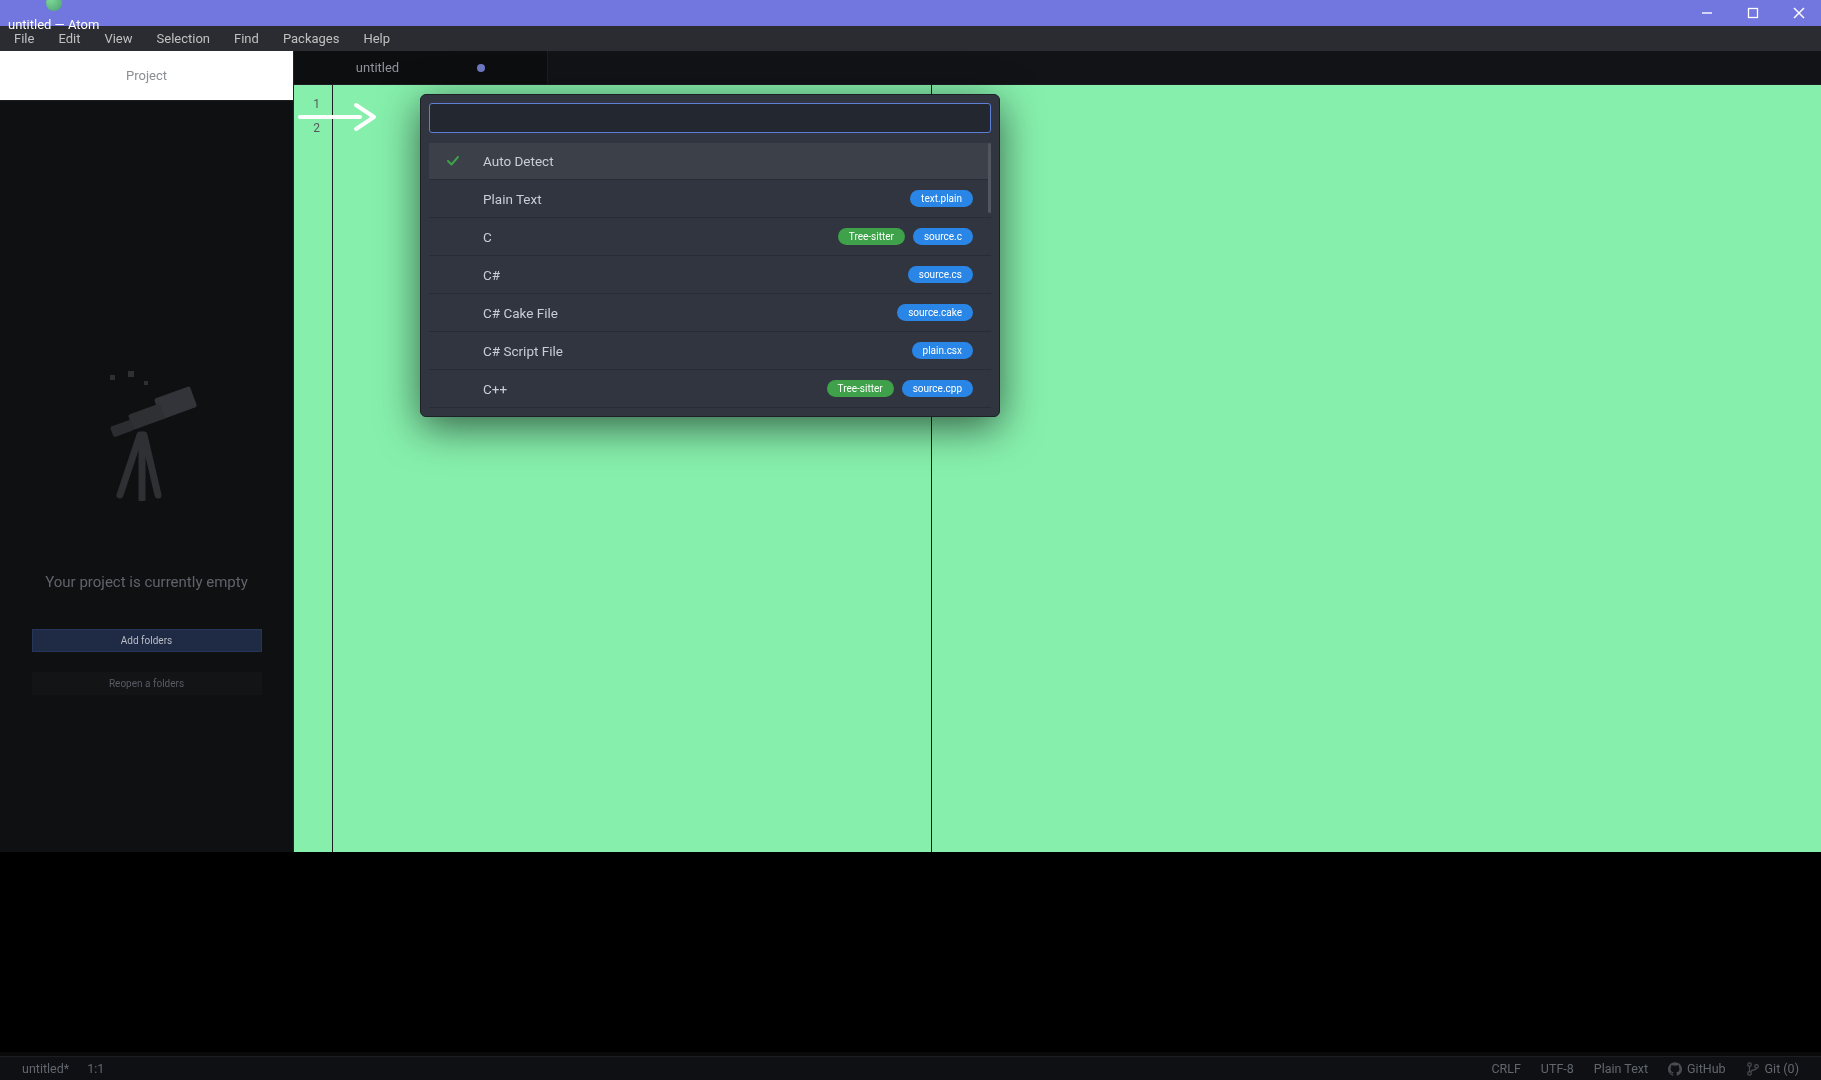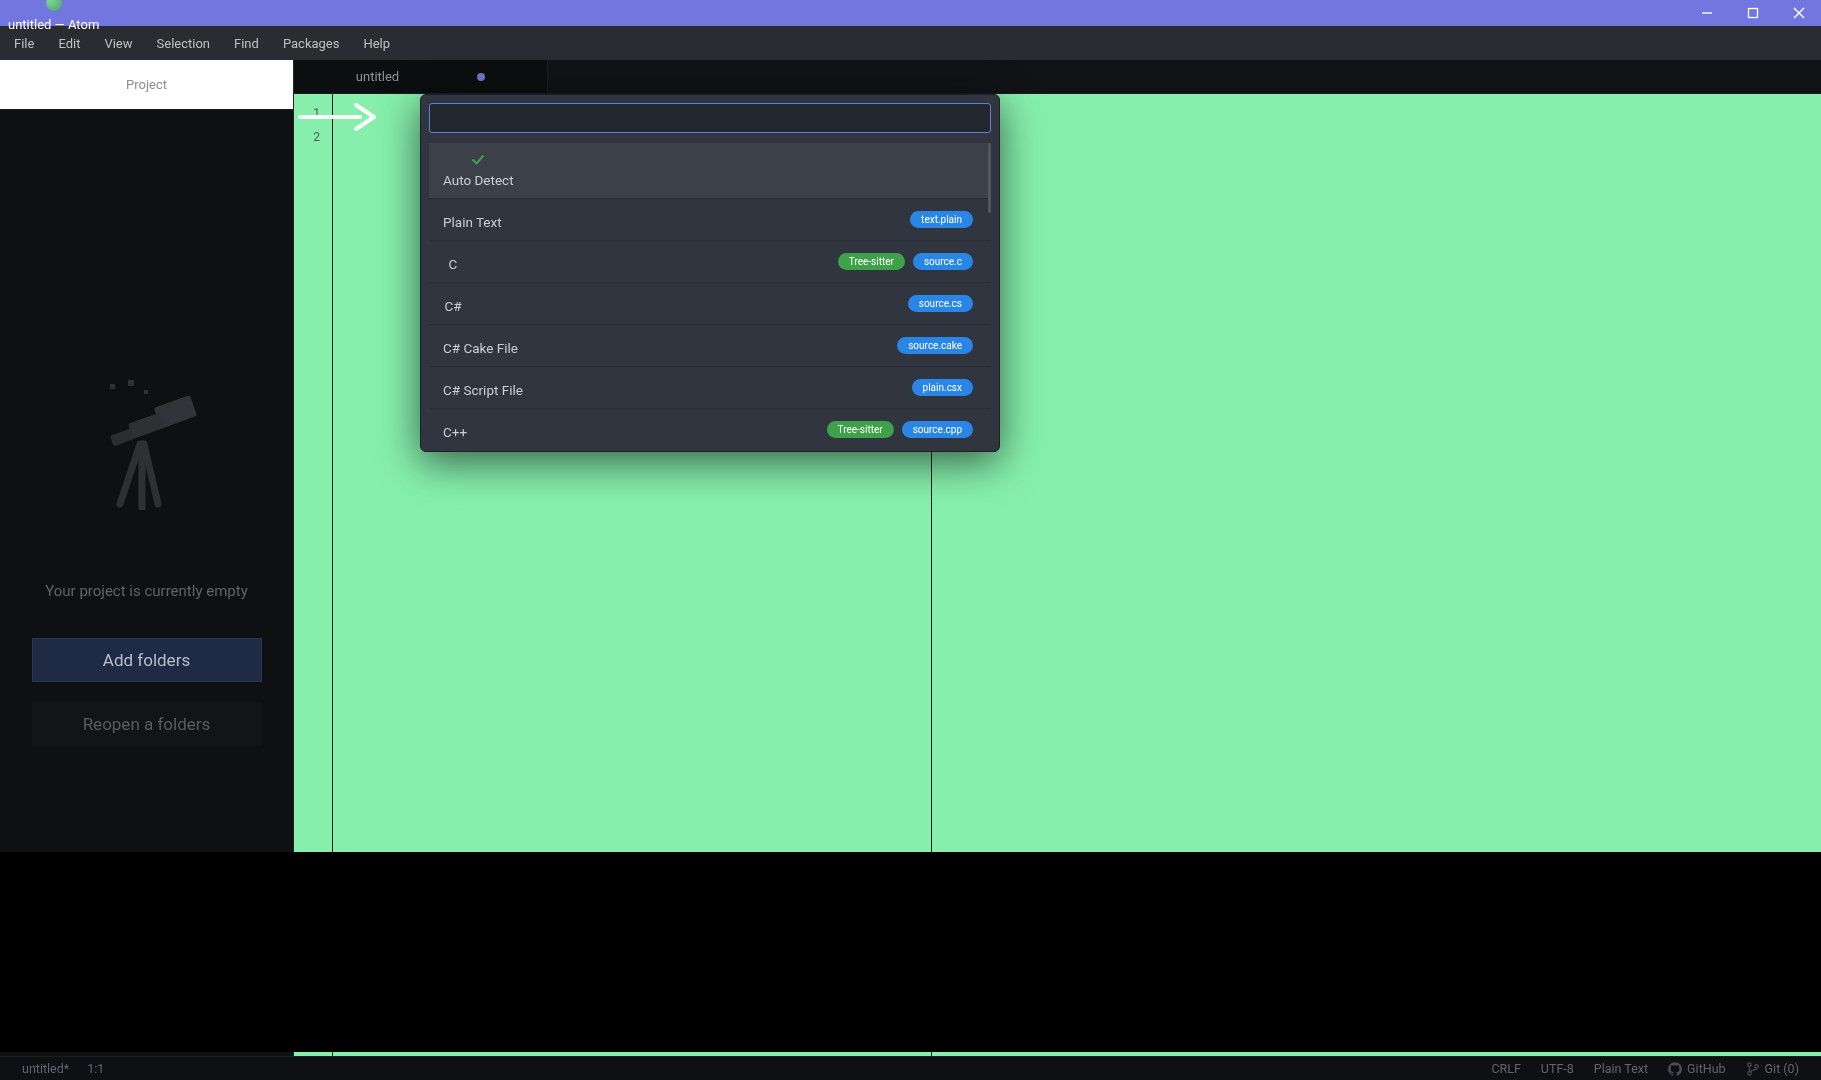--- a/index.html
+++ b/index.html
@@ -25,21 +25,21 @@
 .titlebar-left { display: flex; align-items: center; gap: 6px; flex-direction: column; }
 .atom-logo {
   width: 16px; height: 16px; border-radius: 50%;
   background: radial-gradient(circle at 30% 30%, #7fd89a, #4aa06b);
 }
 .titlebar-right { display: flex; gap: 18px; align-items: center; }
 .win-btn { width: 28px; display:flex; align-items:center; justify-content:center; color:#fff; cursor:pointer; }
 .win-btn svg { width:12px; height:12px; }
 .menubar {
   background: #2a2c31;
-  height: 34px;
+  height: 25px;
   display:flex; align-items:center;
   padding: 0 4px;
   color: #c0c0c0;
   font-size: 13px;
   gap: 4px;
 }
 .menubar .menu { padding: 2px 10px; cursor:pointer; }
 .workspace {
   display:flex;
   height: calc(1080px - 26px - 25px - 28px);
@@ -60,21 +60,21 @@
   background:#ffffff;
 }
 .sidebar-empty {
   flex:1; display:flex; flex-direction:column; align-items:center;
   padding-top: 270px;
 }
 .telescope { opacity:.28; margin-bottom: 68px; }
 .telescope svg { width:110px; height:130px; }
 .empty-text { color:#5f636b; font-size:15px; margin-bottom:38px; }
 .side-btn {
-  width: 230px; height: 44px; font-size:17px;
+  width: 230px; height: 23px; font-size:10px;
   display:flex; align-items:center; justify-content:center;
   margin-bottom: 20px; cursor:pointer; color:#b9bec7;
 }
 .side-btn.primary { background:#1f2a44; border:1px solid #26355a; }
 .side-btn.secondary { background:rgba(255,255,255,0.02); color:#575b64; }
 .editor-area { flex:1; display:flex; flex-direction:column; background:#86efac; position:relative; }
 .tabs { height:34px; display:flex; background:#121316; border-bottom:1px solid #1c1d22; }
 .tab {
   width: 254px; display:flex; align-items:center; justify-content:center;
   color:#8f929a; font-size:13px; background:#0d0e10; cursor:pointer; gap:8px;
@@ -114,21 +114,21 @@
   color:#fff; font-size:13px; outline:none;
 }
 .palette-input::placeholder { color:#9aa3b2; }
 .palette-list { margin-top:10px; max-height:300px; overflow:auto; position:relative; }
 .palette-row {
   display:flex; align-items:center; justify-content:space-between;
   padding:10px 18px 10px 14px; border-bottom:1px solid #282c34;
   font-size:13.5px; color:#c9cdd5; cursor:pointer;
 }
 .palette-row.selected { background:#3b4049; }
-.row-left { display:flex; align-items:center; gap:5px;flex-direction:column; }
+.row-left { display:flex; align-items:center; gap:20px; }
 .row-left .check { width:20px; display:flex; justify-content:center; }
 .row-left .check svg { width:14px; height:14px; }
 .row-right { display:flex; gap:8px; }
 .badge {
   font-size:10px; padding:3px 11px; border-radius:12px; color:#fff;
 }
 .badge.blue { background:#2a86e6; }
 .badge.green { background:#3fa14a; }
 .palette-scrollbar{
   position:absolute; top:0; right:0; width:3px; height:70px;

